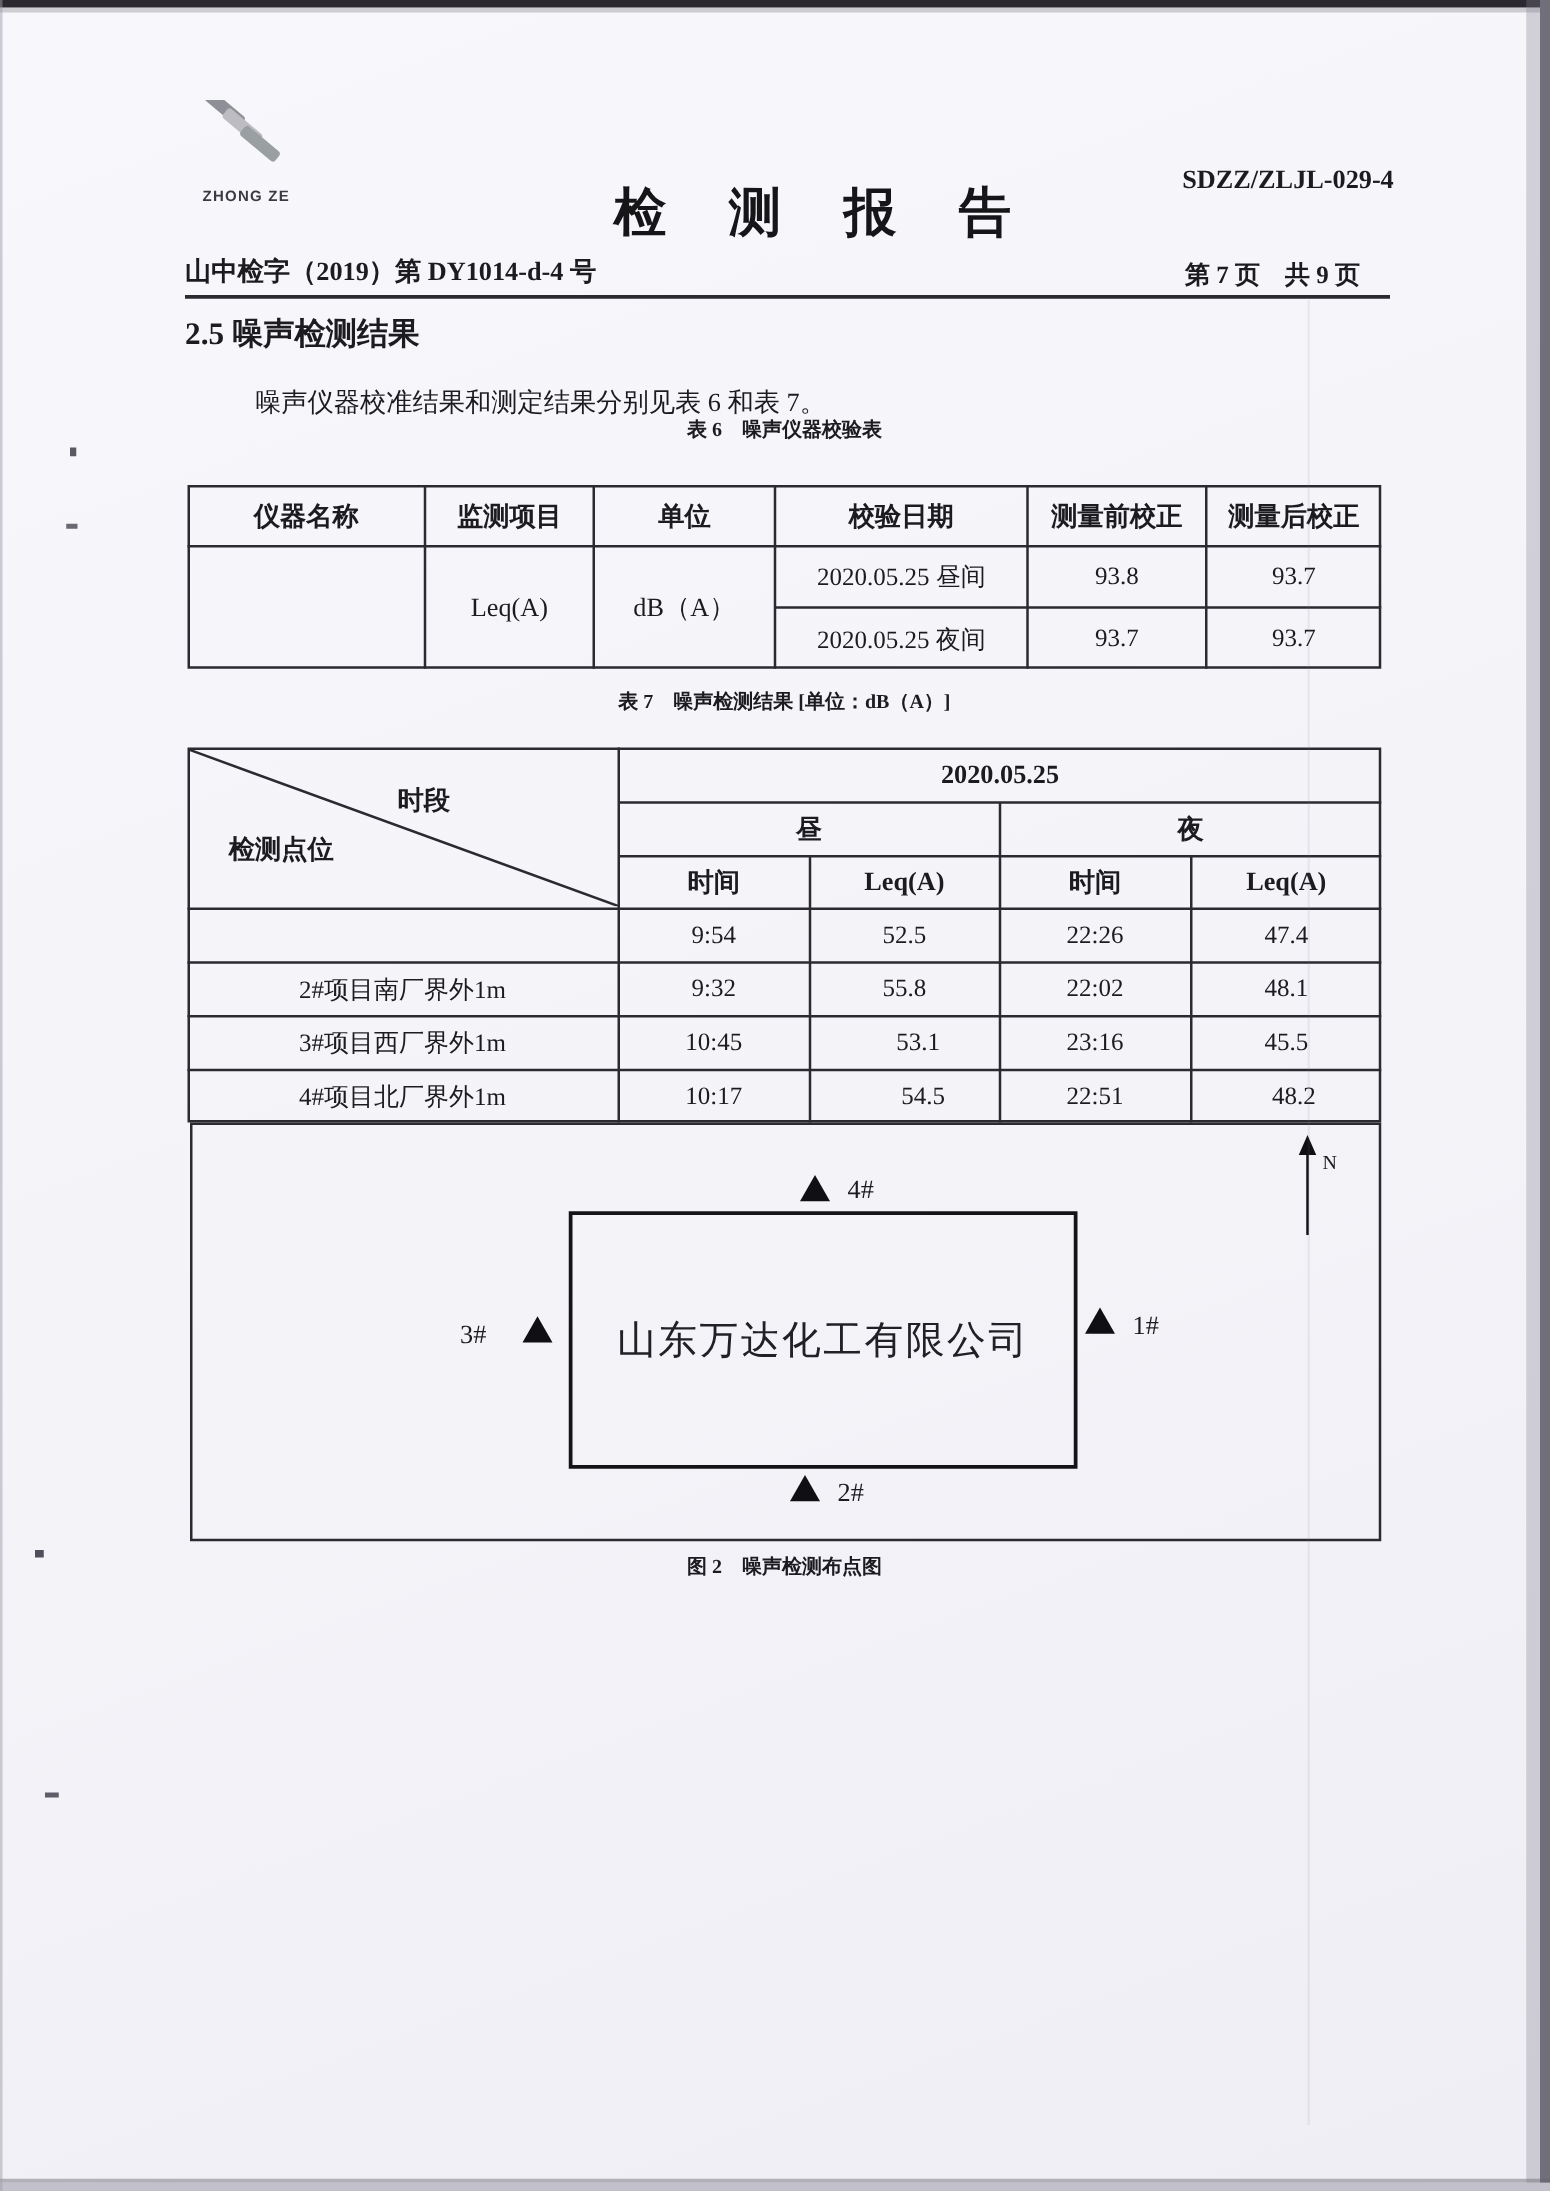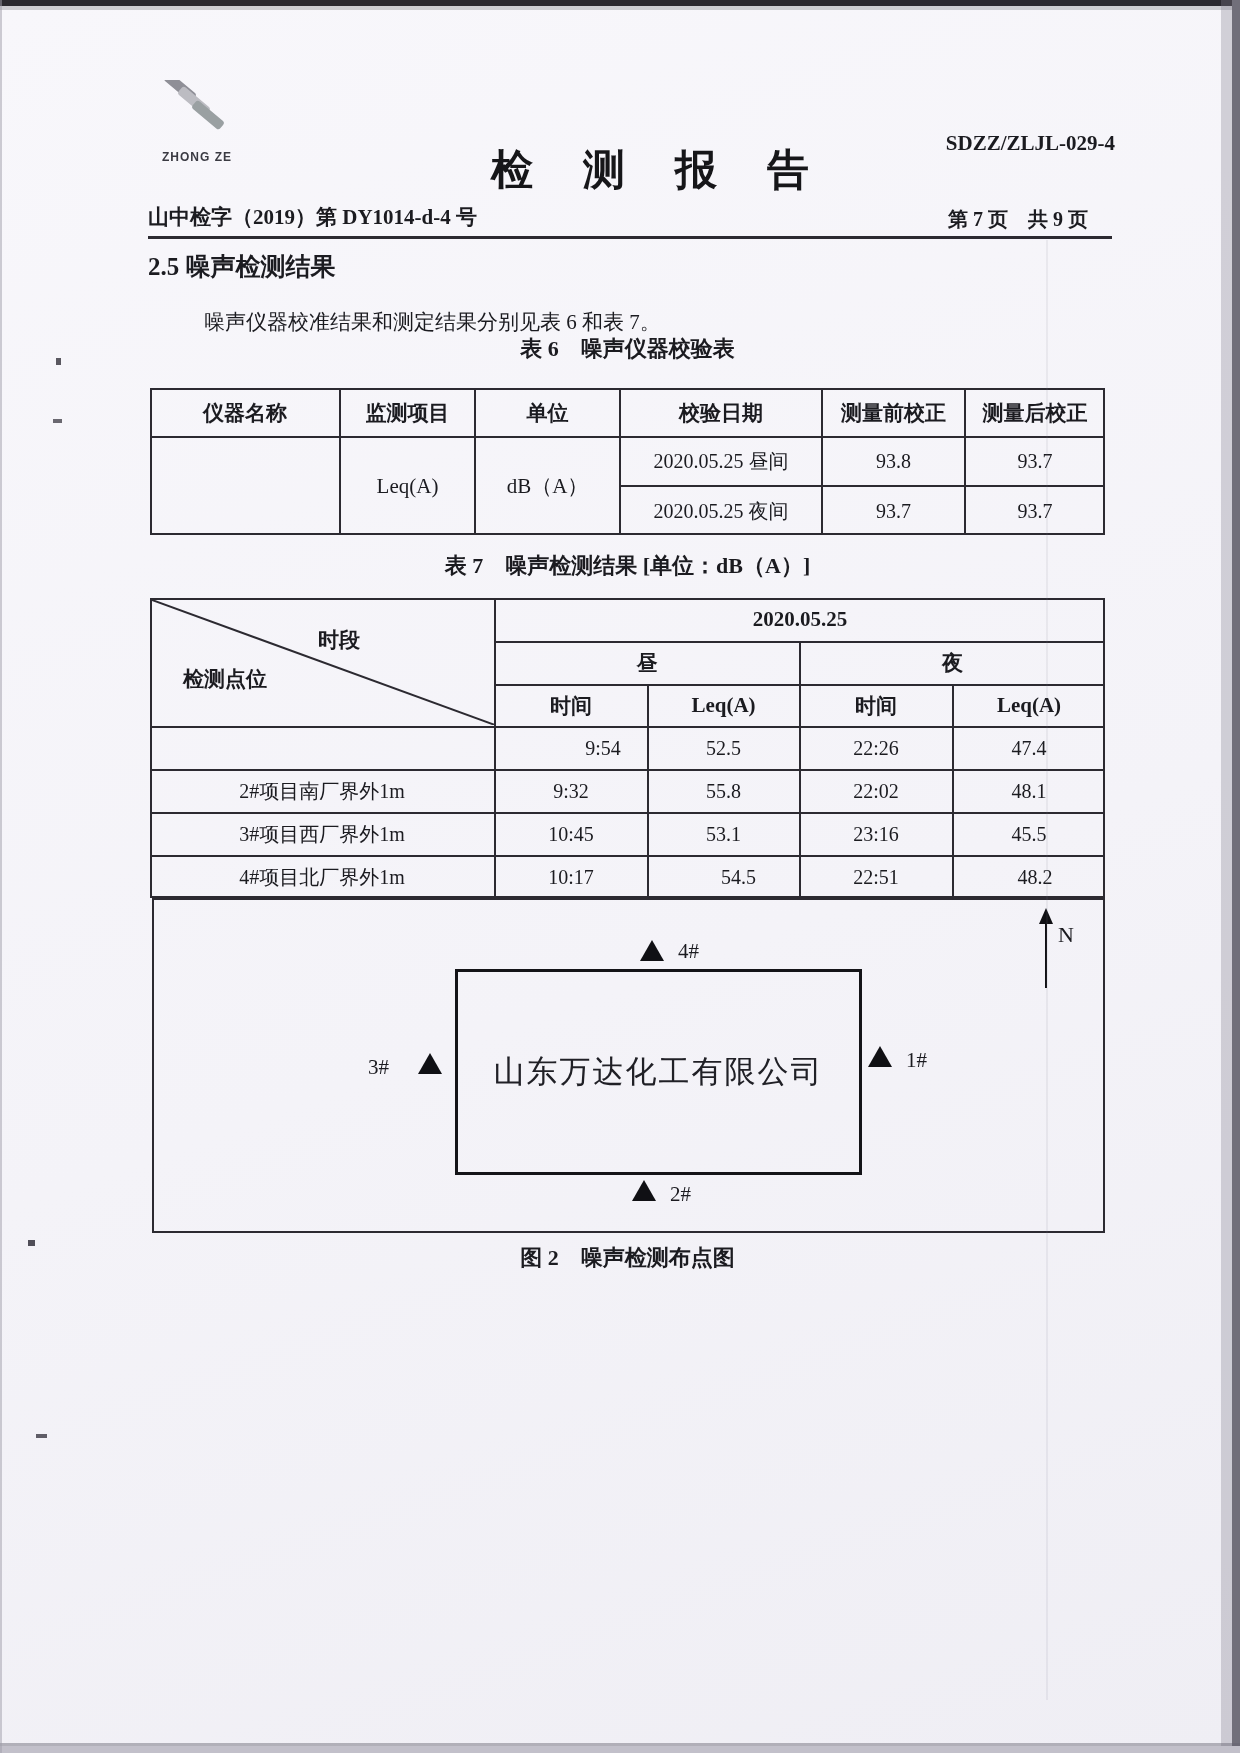--- a/index.html
+++ b/index.html
@@ -14,21 +14,21 @@
   .rt{text-align:right;}
   .cell{display:flex;align-items:center;justify-content:center;}
   .col{flex-direction:column;}
   .hl{background:#2c2a31;height:2px;}
   .vl{background:#2c2a31;width:2px;}
   .box{border:2px solid #2c2a31;}
   .tri{width:0;height:0;border-left:12px solid transparent;border-right:12px solid transparent;border-bottom:21px solid #101014;}
   .mark{background:#5a5860;}
   .t20{font-size:20px;}
   .t21{font-size:21px;}
-  .t22{font-size:22px;}
+  .t22{font-size:16px;}
 </style>
 </head>
 <body>
 
 <div class="page">
 
   <svg class="abs" style="left:148px;top:80px;" width="100" height="66" viewBox="0 0 100 66">
     <rect x="14" y="2" width="36" height="10" rx="3" fill="#8f8f97" transform="rotate(40 32 7)"></rect>
     <rect x="28" y="16" width="36" height="10" rx="3" fill="#bcbcc2" transform="rotate(40 46 21)"></rect>
     <rect x="42" y="30" width="36" height="10" rx="3" fill="#9aa0a2" transform="rotate(40 60 35)"></rect>
@@ -99,34 +99,34 @@
   <div class="abs b t21" style="left:183px;top:665px;">检测点位</div>
 
   <div class="abs cell b t21" style="left:495px;top:598px;width:610px;height:43px;">2020.05.25</div>
   <div class="abs cell b t21" style="left:495px;top:642px;width:304px;height:42px;">昼</div>
   <div class="abs cell b t21" style="left:800px;top:642px;width:305px;height:42px;">夜</div>
   <div class="abs cell b t21" style="left:495px;top:685px;width:152px;height:41px;">时间</div>
   <div class="abs cell b t21" style="left:648px;top:685px;width:151px;height:41px;">Leq(A)</div>
   <div class="abs cell b t21" style="left:800px;top:685px;width:152px;height:41px;">时间</div>
   <div class="abs cell b t21" style="left:953px;top:685px;width:152px;height:41px;">Leq(A)</div>
 
-  <div class="abs cell t20" style="left:495px;top:727px;width:152px;height:42px;padding-left:32px;">9:54</div>
+  <div class="abs cell t20" style="left:495px;top:727px;width:152px;height:42px;">9:54</div>
   <div class="abs cell t20" style="left:648px;top:727px;width:151px;height:42px;">52.5</div>
   <div class="abs cell t20" style="left:800px;top:727px;width:152px;height:42px;">22:26</div>
   <div class="abs cell t20" style="left:953px;top:727px;width:152px;height:42px;">47.4</div>
 
   <div class="abs cell t20" style="left:150px;top:770px;width:344px;height:42px;">2#项目南厂界外1m</div>
   <div class="abs cell t20" style="left:495px;top:770px;width:152px;height:42px;">9:32</div>
   <div class="abs cell t20" style="left:648px;top:770px;width:151px;height:42px;">55.8</div>
   <div class="abs cell t20" style="left:800px;top:770px;width:152px;height:42px;">22:02</div>
   <div class="abs cell t20" style="left:953px;top:770px;width:152px;height:42px;">48.1</div>
 
   <div class="abs cell t20" style="left:150px;top:813px;width:344px;height:42px;">3#项目西厂界外1m</div>
   <div class="abs cell t20" style="left:495px;top:813px;width:152px;height:42px;">10:45</div>
-  <div class="abs cell t20" style="left:648px;top:813px;width:151px;height:42px;">53.1</div>
+  <div class="abs cell t20" style="left:648px;top:813px;width:151px;height:42px;padding-left:11px;">53.1</div>
   <div class="abs cell t20" style="left:800px;top:813px;width:152px;height:42px;">23:16</div>
   <div class="abs cell t20" style="left:953px;top:813px;width:152px;height:42px;">45.5</div>
 
   <div class="abs cell t20" style="left:150px;top:856px;width:344px;height:42px;">4#项目北厂界外1m</div>
   <div class="abs cell t20" style="left:495px;top:856px;width:152px;height:42px;">10:17</div>
   <div class="abs cell t20" style="left:648px;top:856px;width:181px;height:42px;">54.5</div>
   <div class="abs cell t20" style="left:800px;top:856px;width:152px;height:42px;">22:51</div>
   <div class="abs cell t20" style="left:953px;top:856px;width:164px;height:42px;font-family:Liberation Serif, serif;">48.2</div>
 
   <div class="abs box" style="left:152px;top:898px;width:949px;height:331px;"></div>

